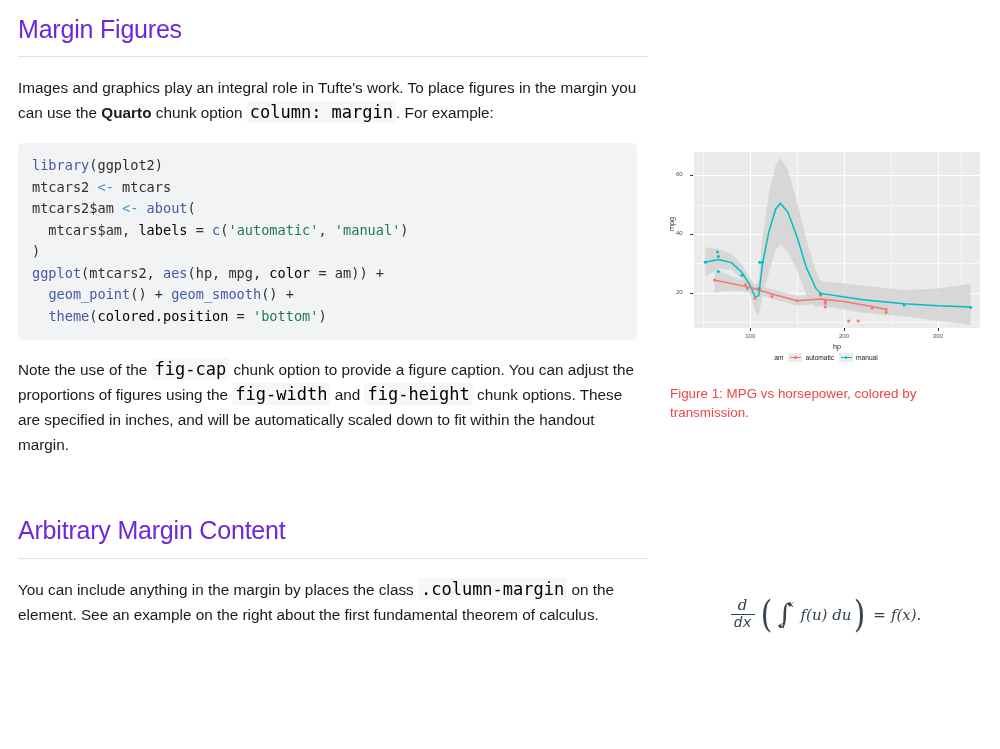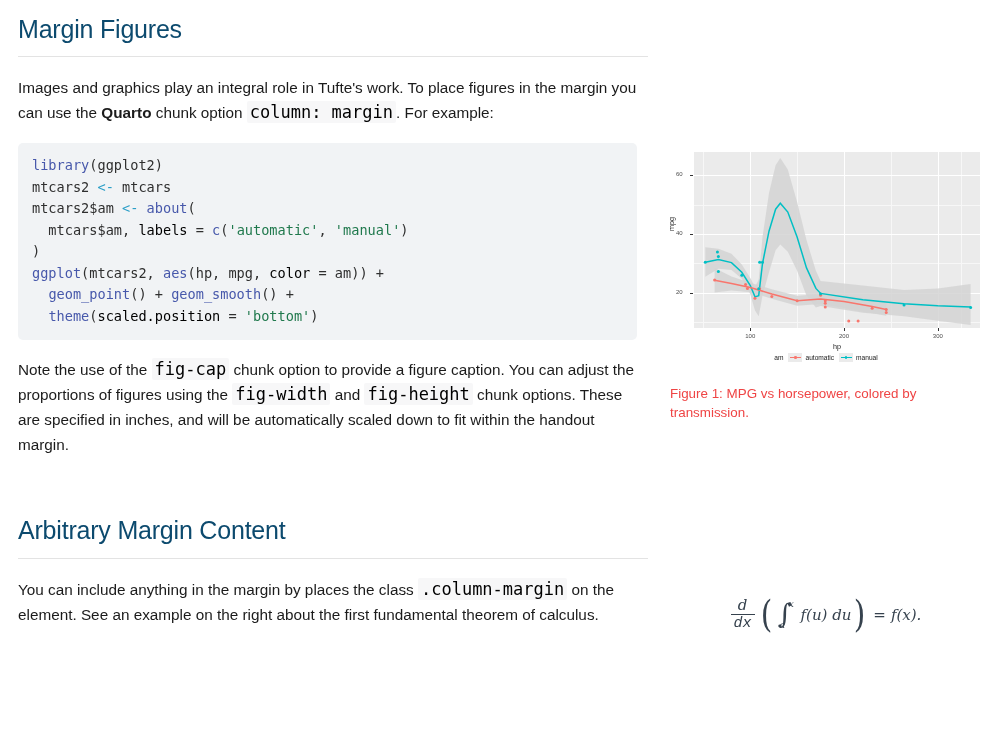--- a/index.html
+++ b/index.html
@@ -26,21 +26,21 @@
     top: 0;
     width: 630px;
   }
 
   h2.section-title {
     font-size: 25px;
     font-weight: 400;
     letter-spacing: -0.2px;
     margin: 0;
     padding-top: 14px;
-    color: #0c4a6e;
+    color: #6d28d9;
     line-height: 1.25;
   }
   .title-rule {
     border: 0;
     border-top: 1px solid #e3e3e3;
     margin: 11px 0 0 0;
     width: 630px;
   }
 
   p.body-text {
@@ -242,21 +242,21 @@
     <p class="body-text"><span>Images and graphics play an integral role in Tufte's work. To place figures in the margin you can use the </span><strong>Quarto</strong><span> chunk option </span><code class="inline">column: margin</code><span>. For example:</span></p>
 
     <div class="code-block">
       <pre><code id="code-target"><span class="tok-fn">library</span><span class="tok-plain">(ggplot2)</span>
 <span class="tok-plain">mtcars2 </span><span class="tok-arrow">&lt;-</span><span class="tok-plain"> mtcars</span>
 <span class="tok-plain">mtcars2$am </span><span class="tok-arrow">&lt;-</span><span class="tok-plain"> </span><span class="tok-fn">about</span><span class="tok-plain">(</span>
 <span class="tok-plain">  mtcars$am, </span><span class="tok-kw">labels</span><span class="tok-plain"> = </span><span class="tok-fn">c</span><span class="tok-plain">(</span><span class="tok-str">'automatic'</span><span class="tok-plain">, </span><span class="tok-str">'manual'</span><span class="tok-plain">)</span>
 <span class="tok-plain">)</span>
 <span class="tok-fn">ggplot</span><span class="tok-plain">(mtcars2, </span><span class="tok-fn">aes</span><span class="tok-plain">(hp, mpg, </span><span class="tok-kw">color</span><span class="tok-plain"> = am)) +</span>
 <span class="tok-plain">  </span><span class="tok-fn">geom_point</span><span class="tok-plain">() + </span><span class="tok-fn">geom_smooth</span><span class="tok-plain">() +</span>
-<span class="tok-plain">  </span><span class="tok-fn">theme</span><span class="tok-plain">(</span><span class="tok-kw">scaled.position</span><span class="tok-plain"> = </span><span class="tok-str">'bottom'</span><span class="tok-plain">)</span></code></pre>
+<span class="tok-plain">  </span><span class="tok-fn">theme</span><span class="tok-plain">(</span><span class="tok-kw">colored.position</span><span class="tok-plain"> = </span><span class="tok-str">'bottom'</span><span class="tok-plain">)</span></code></pre>
     </div>
 
     <p class="body-text tight"><span>Note the use of the </span><code class="inline">fig-cap</code><span> chunk option to provide a figure caption. You can adjust the proportions of figures using the </span><code class="inline">fig-width</code><span> and </span><code class="inline">fig-height</code><span> chunk options. These are specified in inches, and will be automatically scaled down to fit within the handout margin.</span></p>
 
     <div style="height:44px"></div>
 
     <h2 class="section-title">Arbitrary Margin Content</h2>
     <hr class="title-rule">
 
     <p class="body-text"><span>You can include anything in the margin by places the class </span><code class="inline">.column-margin</code><span> on the element. See an example on the right about the first fundamental theorem of calculus.</span></p>

